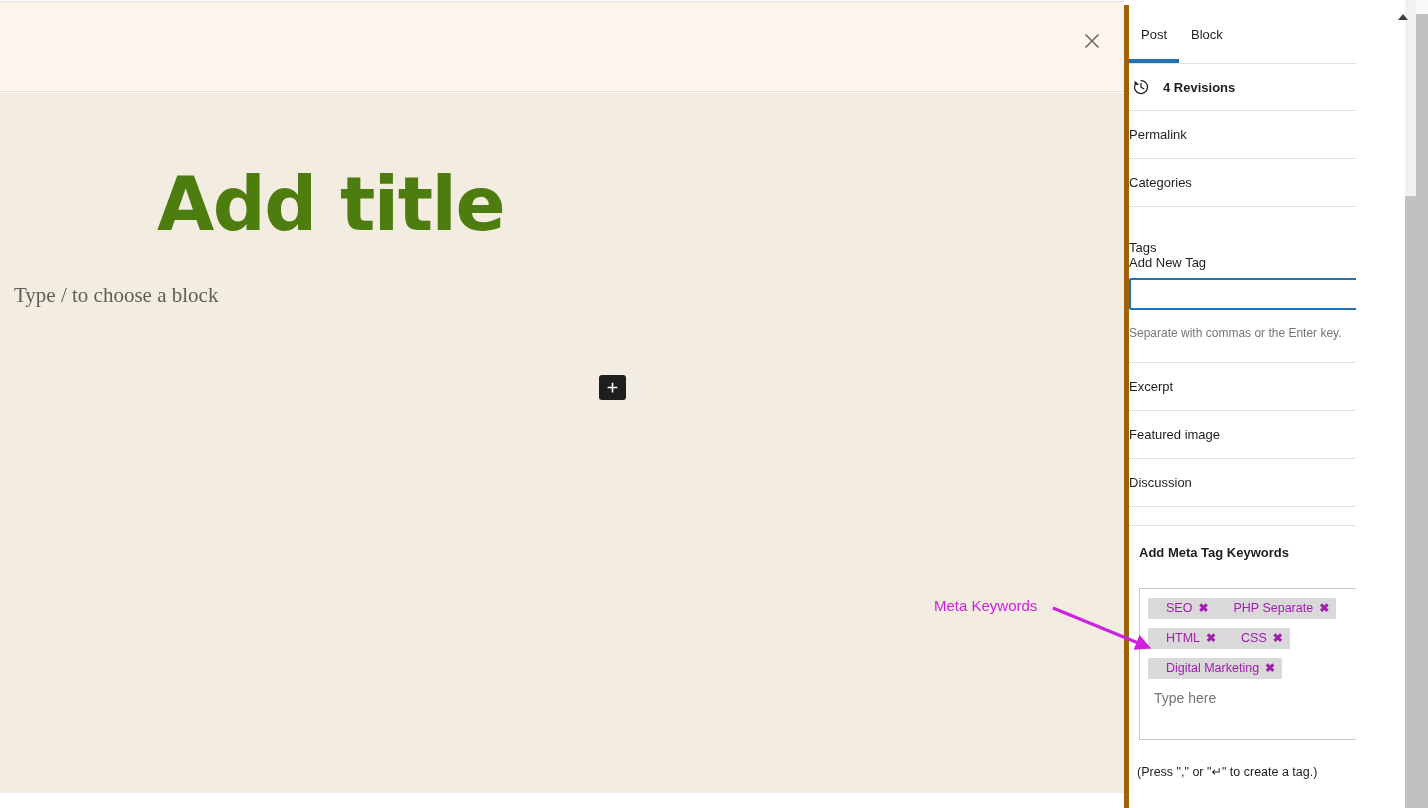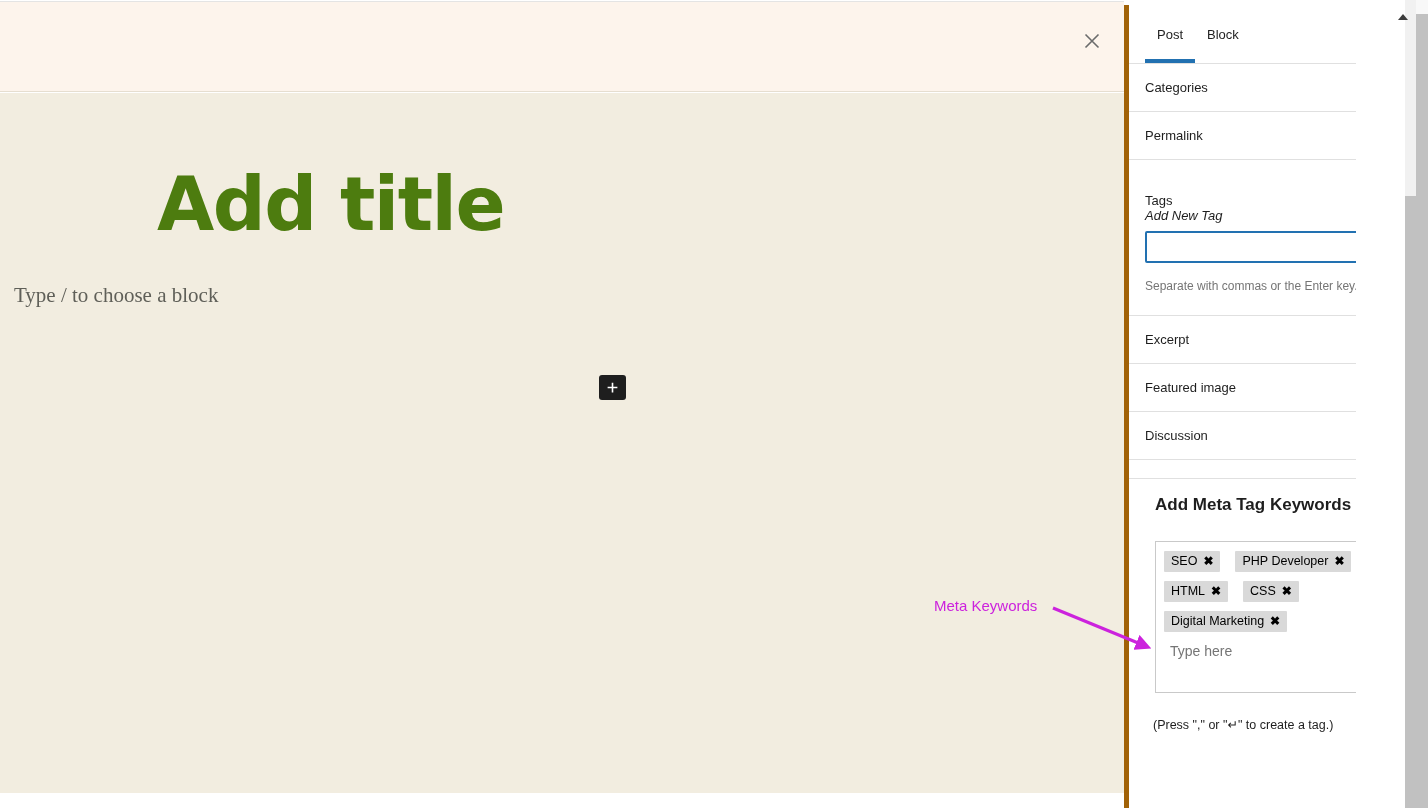--- a/index.html
+++ b/index.html
@@ -160,21 +160,20 @@
     display: flex; align-items: flex-end; justify-content: space-between;
     padding: 0 16px;
     cursor: pointer;
   }
   .panel-body { padding: 0 16px 22px 16px; border-bottom: 1px solid #e0e0e0; }
 
   .field-label {
     font-size: 13px; color: #1e1e1e;
     display: block;
     margin-bottom: 8px;
-    font-style: italic;
   }
   .tag-input {
     width: 249px; height: 32px;
     border: 2px solid #2271b1;
     border-radius: 2px;
     background: #fff;
     font-size: 13px;
     padding: 0 8px;
     color: #1e1e1e;
     outline: none;
@@ -192,39 +191,39 @@
   }
 
   
   .meta-panel { border-bottom: none; }
   .meta-header {
     height: 52px;
     display: flex; align-items: center; justify-content: space-between;
     padding: 0 20px 0 26px;
     cursor: pointer;
   }
-  .meta-title { font-size: 17px; font-weight: bold; color: #1e1e1e; }
+  .meta-title { font-size: 13px; font-weight: bold; color: #1e1e1e; }
   .meta-toggle { color: #555d66; font-size: 9px; line-height: 1; }
 
   .keyword-box {
     margin: 10px 24px 0 26px;
     border: 1px solid #c9c9c9;
     background: #fff;
     padding: 9px 8px 10px 8px;
     min-height: 152px;
   }
   .chip-rows { display: block; }
   .chip-row { display: flex; flex-wrap: wrap; margin-bottom: 9px; }
   .chip {
     display: inline-flex; align-items: center;
     background: #d9d9d9;
-    color: #000000;
+    color: #a21caf;
     font-size: 12.5px;
-    padding: 3px 7px 4px 7px;
-    margin-right: 15px;
+    padding: 3px 7px 4px 18px;
+    margin-right: 0;
     border-radius: 1px;
     font-family: "Liberation Sans", sans-serif;
     white-space: nowrap;
   }
   .chip-x {
     margin-left: 6px;
     font-size: 12px;
     font-weight: bold;
     cursor: pointer;
     line-height: 1;
@@ -311,32 +310,42 @@
         <div class="tab">
           <span>Block</span>
         </div>
         <div class="sidebar-close">
           <svg width="18" height="18" viewBox="0 0 18 18" aria-hidden="true">
             <path d="M3.2 3.2 L14.8 14.8 M14.8 3.2 L3.2 14.8" stroke="currentColor" stroke-width="1.8" fill="none"></path>
           </svg>
         </div>
       </div>
 
+      <div class="revisions-row">
+        <span class="revisions-icon">
+          <svg width="20" height="20" viewBox="0 0 24 24" aria-hidden="true">
+            <path d="M12 4.2 a7.8 7.8 0 1 1 -7.45 5.5" stroke="currentColor" stroke-width="1.5" fill="none" stroke-linecap="round"></path>
+            <path d="M4.1 4.4 L4.5 9.9 L9.9 9.0 Z" fill="currentColor"></path>
+            <path d="M12 7.6 L12 12.2 L15.3 14.2" stroke="currentColor" stroke-width="1.5" fill="none" stroke-linecap="round"></path>
+          </svg>
+        </span>
+        <span class="revisions-label">4 Revisions</span>
+      </div>
 
       <div class="panel-row">
-        <span class="panel-row-title">Categories</span>
+        <span class="panel-row-title">Permalink</span>
         <span class="chevron">
           <svg width="18" height="18" viewBox="0 0 24 24" aria-hidden="true">
             <path d="M6.5 9.5 L12 15 L17.5 9.5" stroke="currentColor" stroke-width="1.7" fill="none" stroke-linecap="round" stroke-linejoin="round"></path>
           </svg>
         </span>
       </div>
 
       <div class="panel-row">
-        <span class="panel-row-title">Permalink</span>
+        <span class="panel-row-title">Categories</span>
         <span class="chevron">
           <svg width="18" height="18" viewBox="0 0 24 24" aria-hidden="true">
             <path d="M6.5 9.5 L12 15 L17.5 9.5" stroke="currentColor" stroke-width="1.7" fill="none" stroke-linecap="round" stroke-linejoin="round"></path>
           </svg>
         </span>
       </div>
 
       <div>
         <div class="panel-open-header">
           <span class="panel-row-title">Tags</span>
@@ -394,21 +403,21 @@
 
         <div class="keyword-box">
           <div class="chip-rows">
 
             <div class="chip-row">
               <span class="chip">
                 <span>SEO</span>
                 <span class="chip-x">✖</span>
               </span>
               <span class="chip">
-                <span>PHP Developer</span>
+                <span>PHP Separate</span>
                 <span class="chip-x">✖</span>
               </span>
             </div>
 
             <div class="chip-row">
               <span class="chip">
                 <span>HTML</span>
                 <span class="chip-x">✖</span>
               </span>
               <span class="chip">

